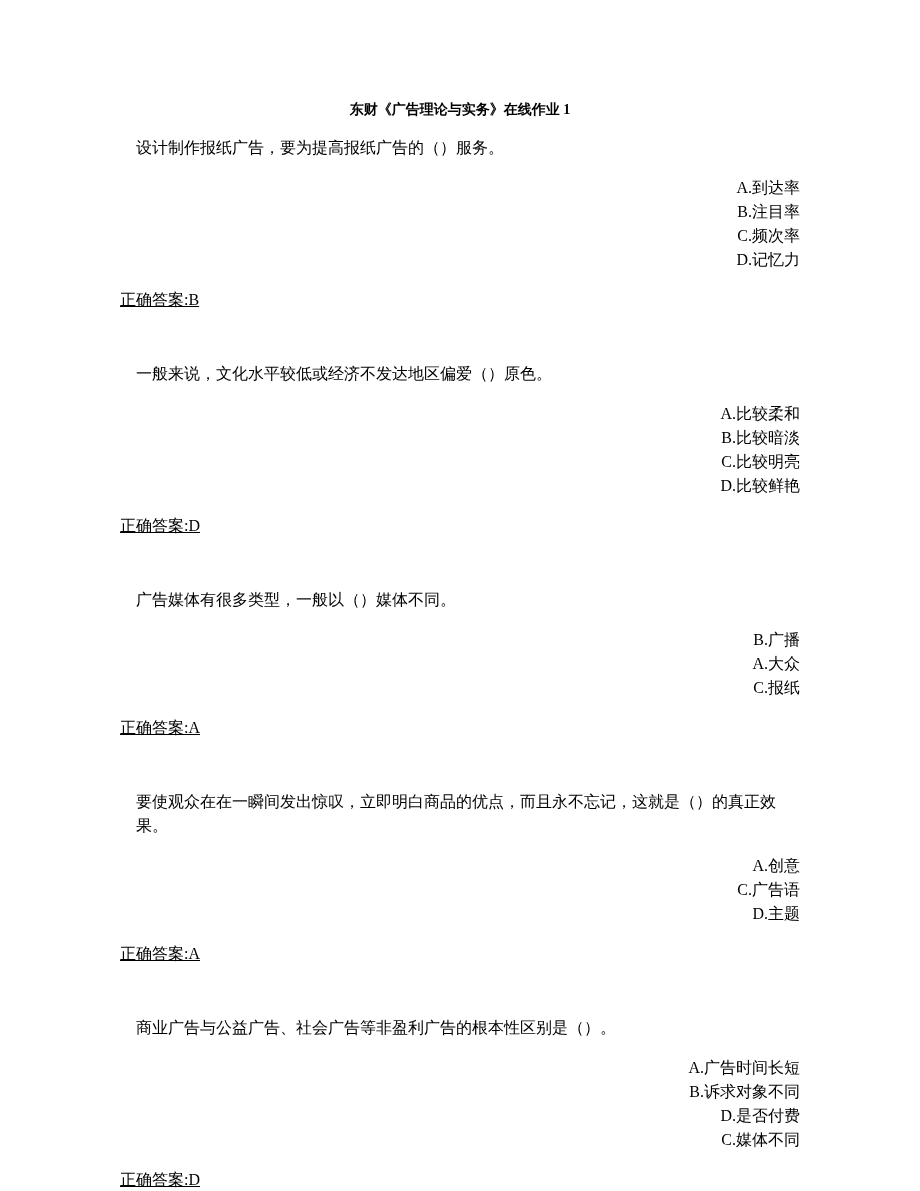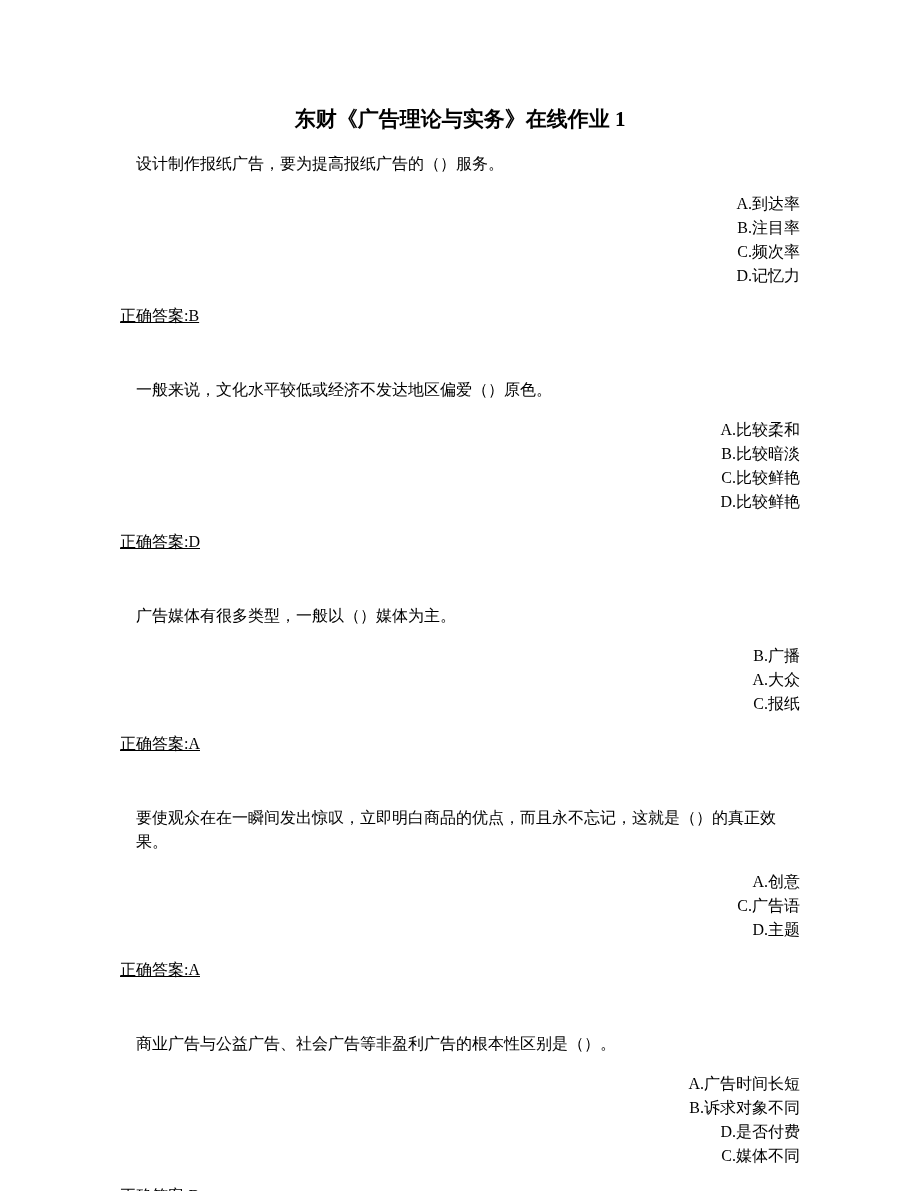--- a/index.html
+++ b/index.html
@@ -13,21 +13,21 @@
     }
     .page {
       width: 920px;
       min-height: 1191px;
       padding: 90px 120px 60px 120px;
       box-sizing: border-box;
     }
     .title {
       text-align: center;
       font-weight: bold;
-      font-size: 21px;
+      font-size: 14px;
       margin-bottom: 4px;
       font-family: "SimSun", "宋体", serif;
     }
     .question-block {
       margin-bottom: 50px;
     }
     .question-text {
       margin: 16px;
     }
     .option {
@@ -54,27 +54,27 @@
     <p class="option">B.注目率</p>
     <p class="option">C.频次率</p>
     <p class="option">D.记忆力</p>
     <p class="answer">正确答案:B</p>
   </div>
 
   <div class="question-block">
     <p class="question-text">一般来说，文化水平较低或经济不发达地区偏爱（）原色。</p>
     <p class="option">A.比较柔和</p>
     <p class="option">B.比较暗淡</p>
-    <p class="option">C.比较鲜艳</p>
+    <p class="option">C.比较明亮</p>
     <p class="option">D.比较鲜艳</p>
     <p class="answer">正确答案:D</p>
   </div>
 
   <div class="question-block">
-    <p class="question-text">广告媒体有很多类型，一般以（）媒体为主。</p>
+    <p class="question-text">广告媒体有很多类型，一般以（）媒体不同。</p>
     <p class="option">B.广播</p>
     <p class="option">A.大众</p>
     <p class="option">C.报纸</p>
     <p class="answer">正确答案:A</p>
   </div>
 
   <div class="question-block">
     <p class="question-text">要使观众在在一瞬间发出惊叹，立即明白商品的优点，而且永不忘记，这就是（）的真正效果。</p>
     <p class="option">A.创意</p>
     <p class="option">C.广告语</p>

